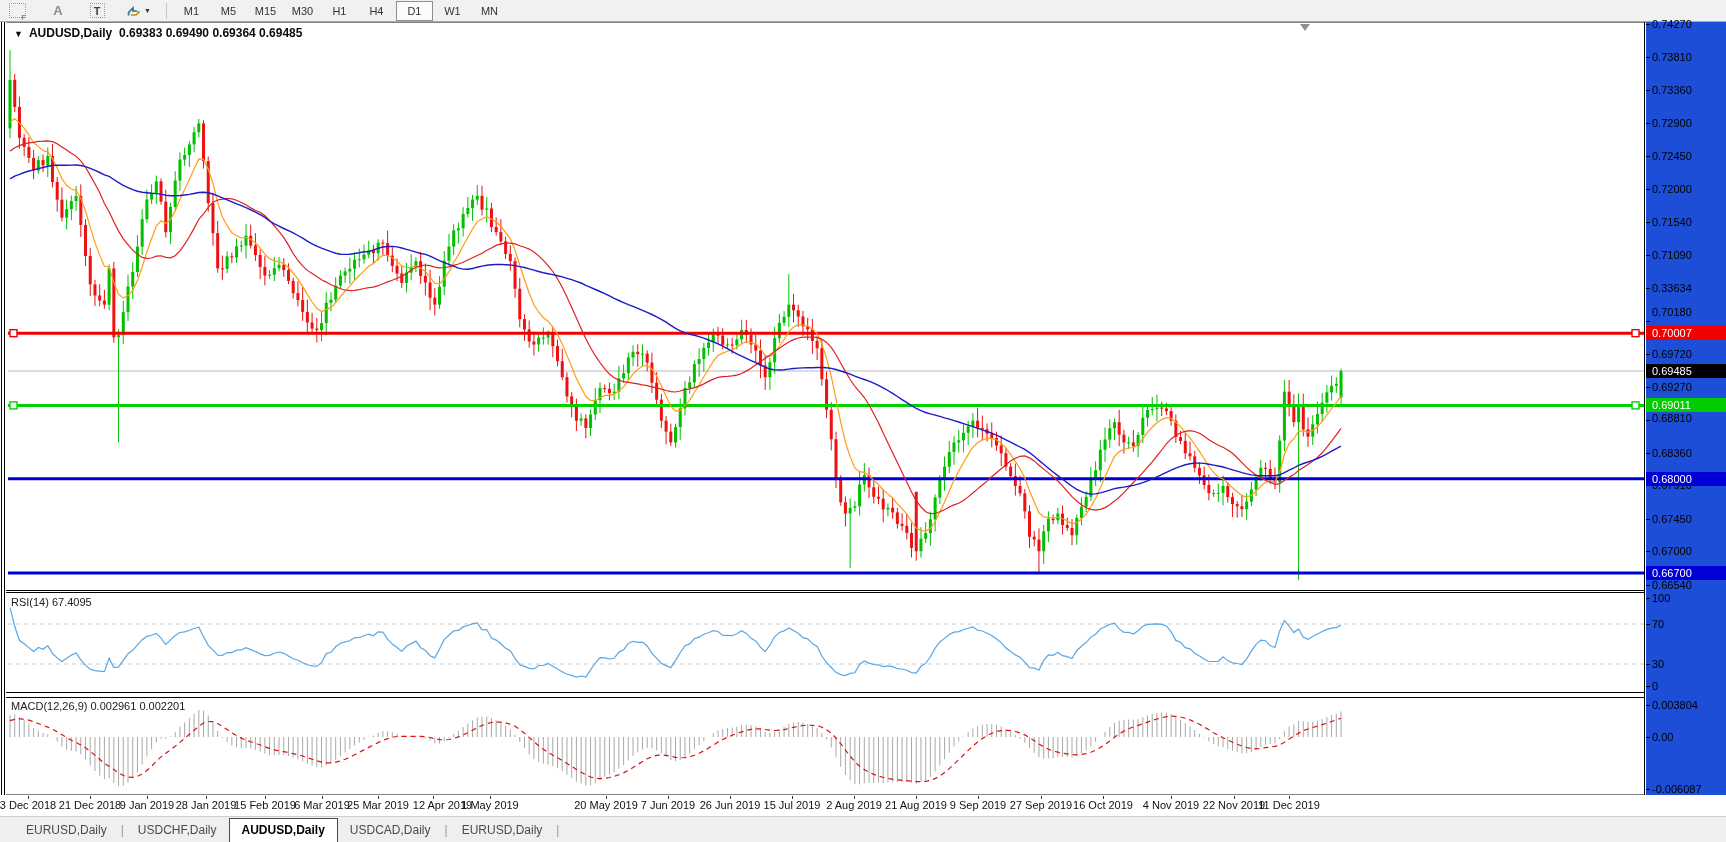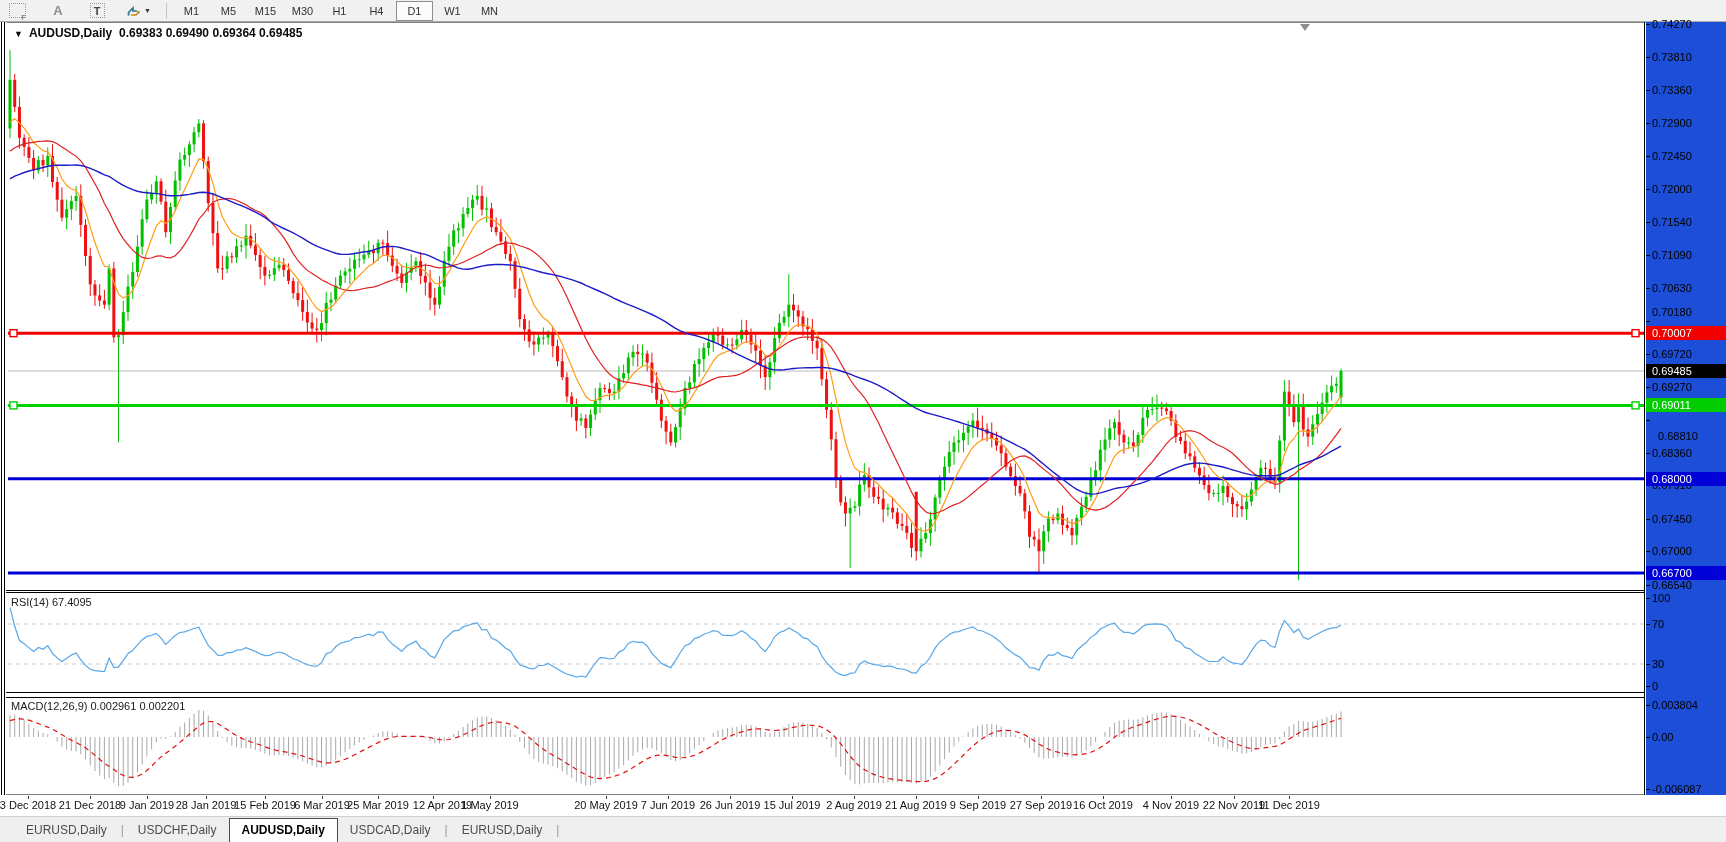--- a/index.html
+++ b/index.html
@@ -1002,29 +1002,29 @@
     <div class="ptick" style="top: 95.3546px;">0.72900</div>
     <div class="ptickmark" style="top: 133.989px;"></div>
     <div class="ptick" style="top: 127.989px;">0.72450</div>
     <div class="ptickmark" style="top: 166.624px;"></div>
     <div class="ptick" style="top: 160.624px;">0.72000</div>
     <div class="ptickmark" style="top: 199.984px;"></div>
     <div class="ptick" style="top: 193.984px;">0.71540</div>
     <div class="ptickmark" style="top: 232.619px;"></div>
     <div class="ptick" style="top: 226.619px;">0.71090</div>
     <div class="ptickmark" style="top: 265.979px;"></div>
-    <div class="ptick" style="top: 259.979px;">0.70630</div>
+    <div class="ptick" style="top: 259.979px;">0.33634</div>
     <div class="ptickmark" style="top: 298.613px;"></div>
     <div class="ptick" style="top: 284px;">0.70180</div>
     <div class="ptickmark" style="top: 331.973px;"></div>
     <div class="ptick" style="top: 325.973px;">0.69720</div>
     <div class="ptickmark" style="top: 364.608px;"></div>
     <div class="ptick" style="top: 358.608px;">0.69270</div>
     <div class="ptickmark" style="top: 397.968px;"></div>
-    <div class="ptick" style="top: 408px; margin-left: 6px;">0.68810</div>
+    <div class="ptick" style="top: 390px;">0.68810</div>
     <div class="ptickmark" style="top: 430.603px;"></div>
     <div class="ptick" style="top: 424.603px;">0.68360</div>
     <div class="ptickmark" style="top: 463.237px;"></div>
     <div class="ptick" style="top: 457.237px;">0.67910</div>
     <div class="ptickmark" style="top: 496.597px;"></div>
     <div class="ptick" style="top: 490.597px;">0.67450</div>
     <div class="ptickmark" style="top: 529.232px;"></div>
     <div class="ptick" style="top: 523.232px;">0.67000</div>
     <div class="ptickmark" style="top: 562.592px;"></div>
     <div class="ptick" style="top: 556.592px;">0.66540</div>

